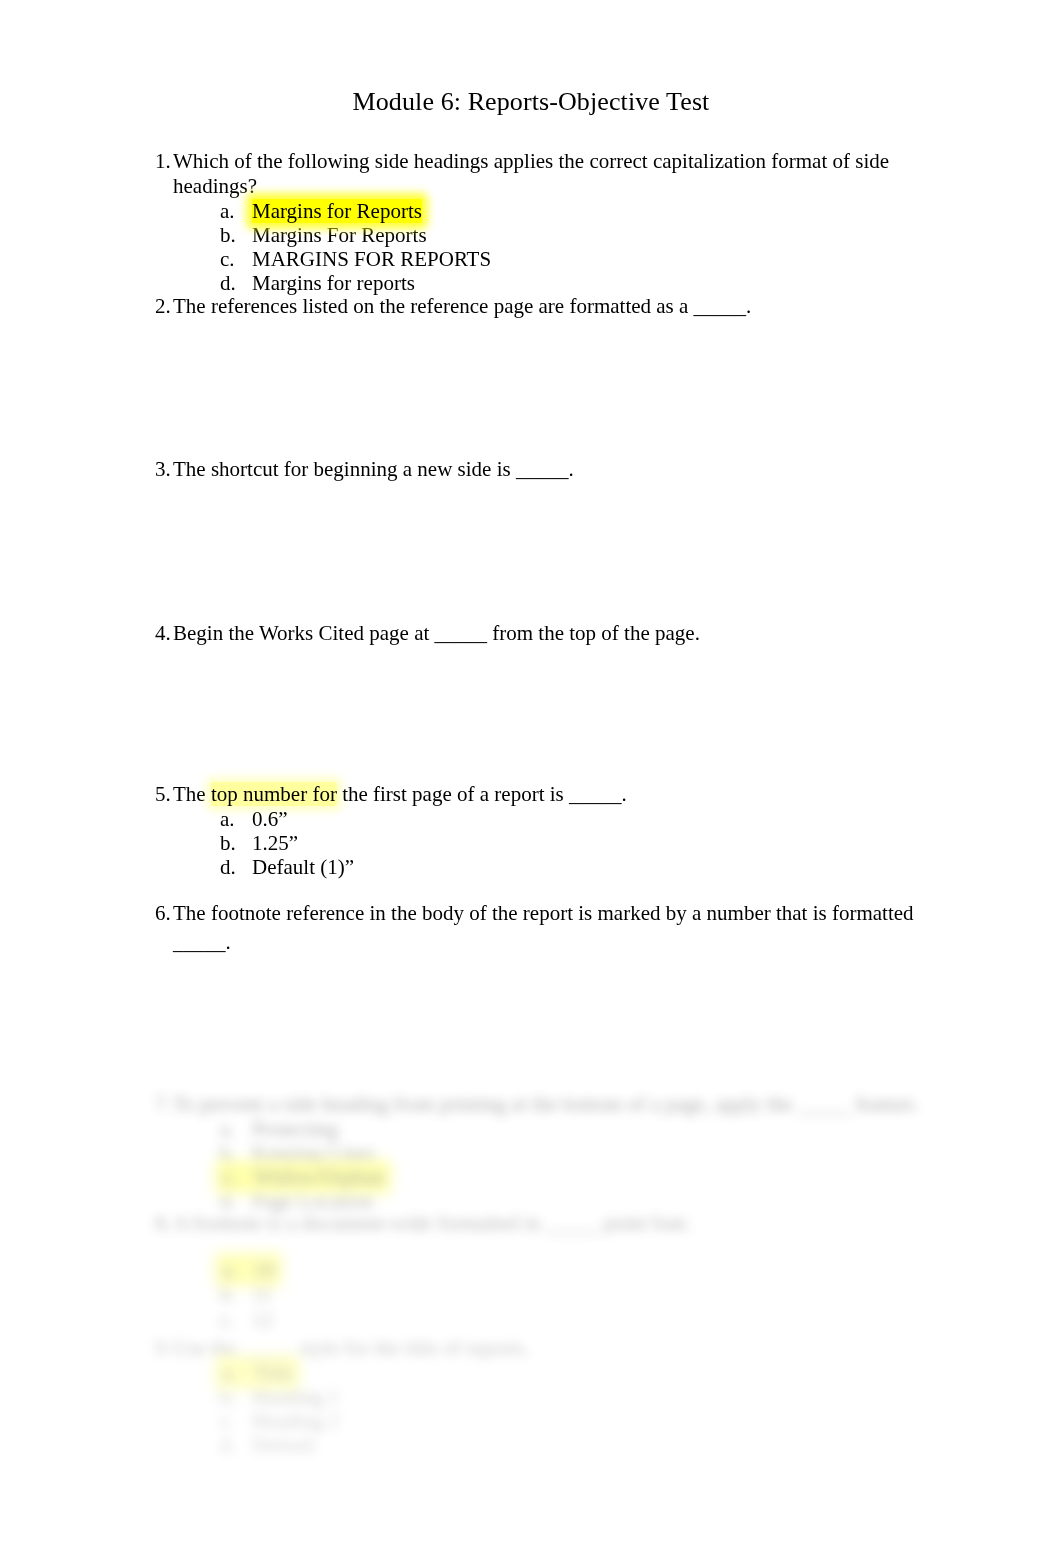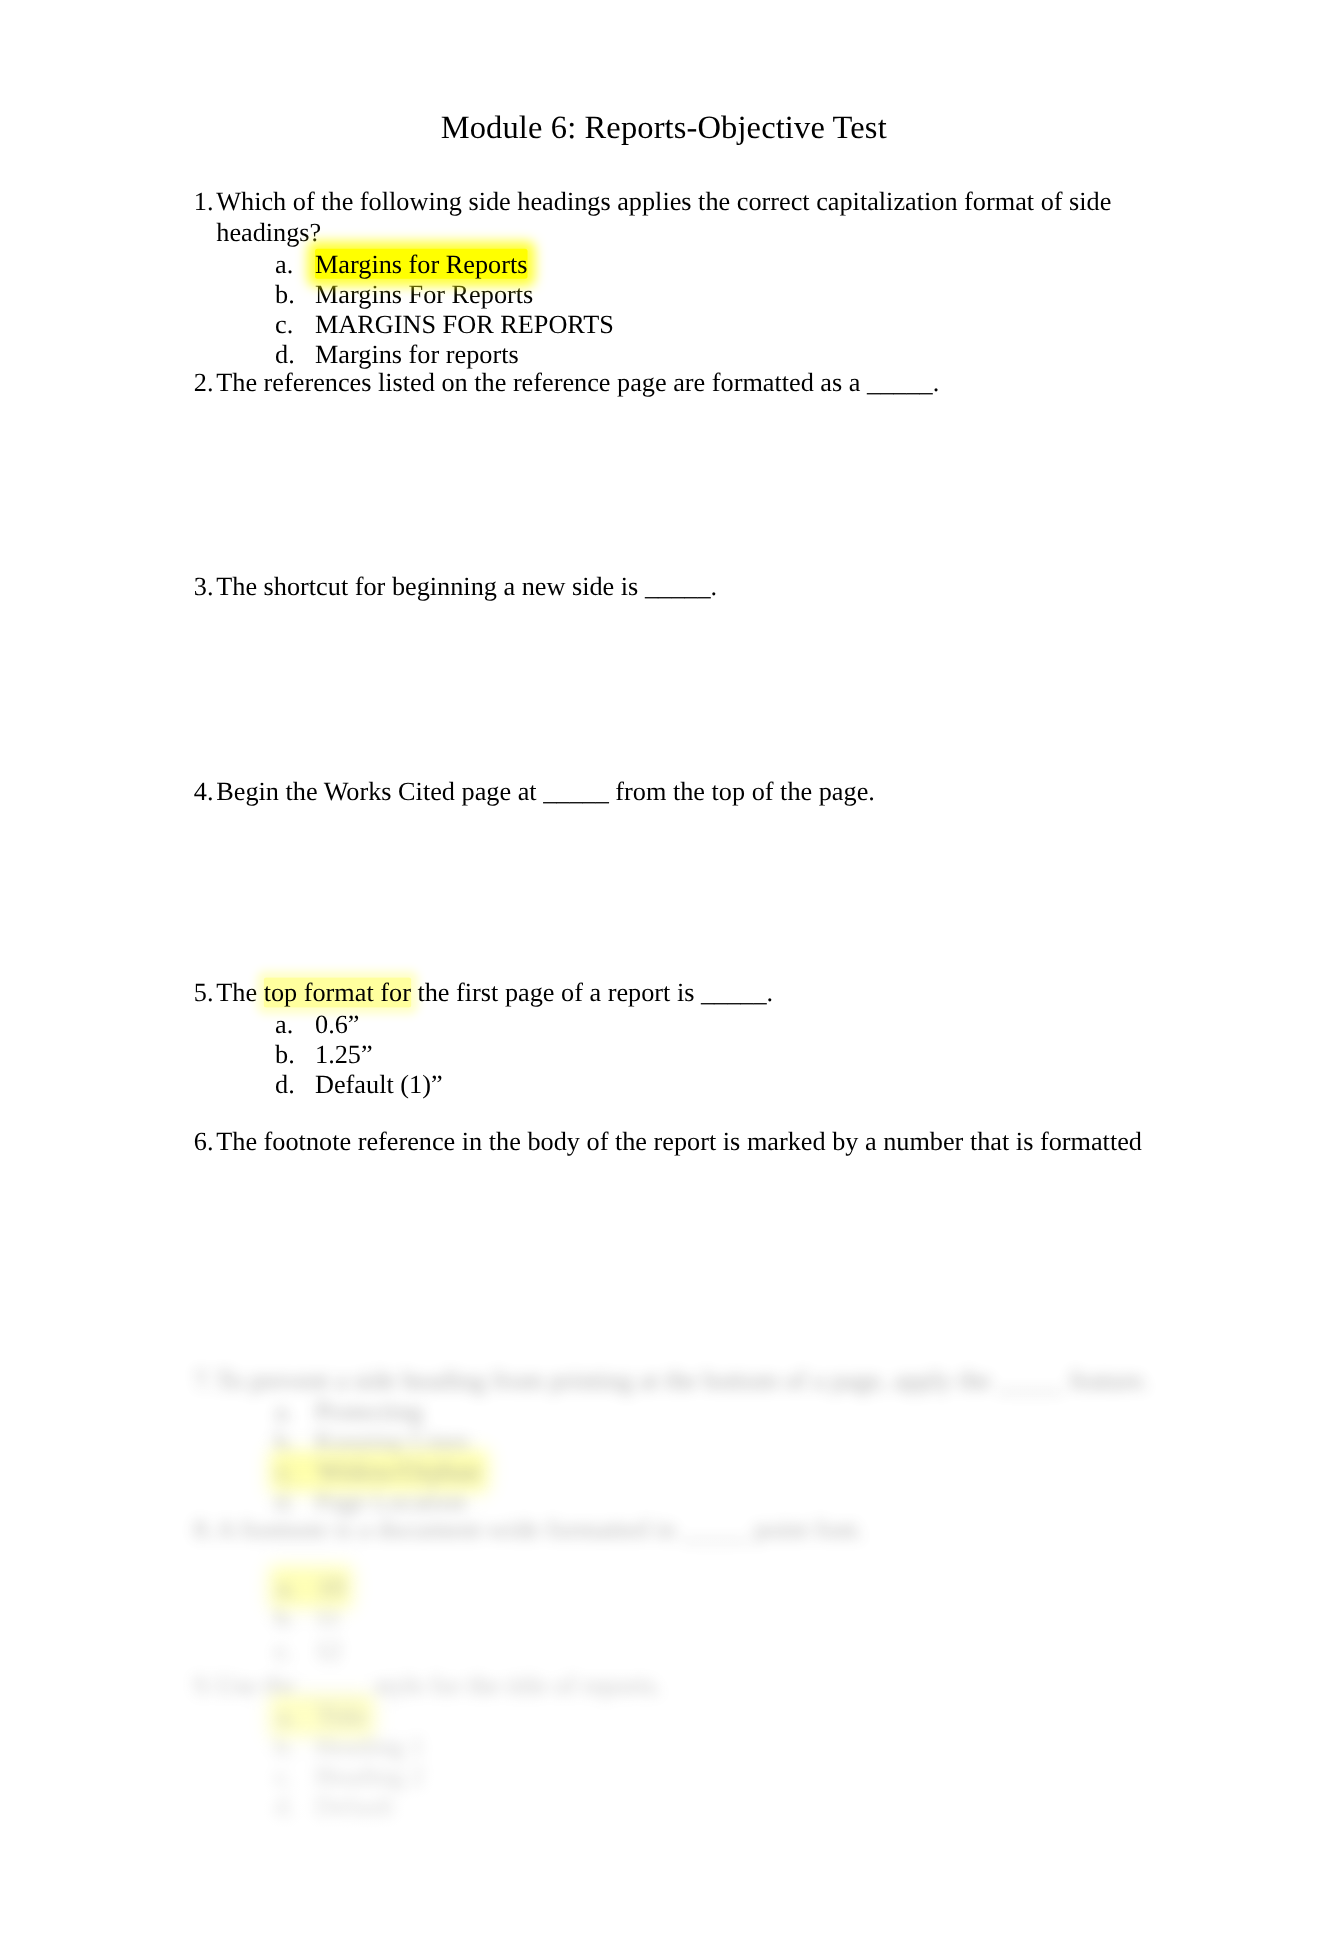--- a/index.html
+++ b/index.html
@@ -189,21 +189,21 @@
   <div class="q" style="top:621px;">
     <div class="q-line">
       <span class="q-num">4.</span>
       <span class="q-text">Begin the Works Cited page at _____ from the top of the page.</span>
     </div>
   </div>
 
   <div class="q" style="top:782px;">
     <div class="q-line">
       <span class="q-num">5.</span>
-      <span class="q-text"><span>The </span><span class="hl-faded">top format for</span><span> the first page of a report is _____.</span></span>
+      <span class="q-text"><span>The </span><span class="hl-faded">top number for</span><span> the first page of a report is _____.</span></span>
     </div>
     <ul class="opts">
       <li class="opt">
         <span class="opt-letter">a.</span>
         <span class="opt-text">0.6”</span>
       </li>
       <li class="opt">
         <span class="opt-letter">b.</span>
         <span class="opt-text">1.25”</span>
       </li>
@@ -211,20 +211,23 @@
         <span class="opt-letter">d.</span>
         <span class="opt-text">Default (1)”</span>
       </li>
     </ul>
   </div>
 
   <div class="q" style="top:901px; width:775px;">
     <div class="q-line">
       <span class="q-num">6.</span>
       <span class="q-text">The footnote reference in the body of the report is marked by a number that is formatted</span>
+    </div>
+    <div class="q-line" style="margin-top:4px;">
+      <span class="q-text blank">_____.</span>
     </div>
   </div>
 
   <div id="blurred-region">
     <div id="blurred-inner">
 
       <div class="q" style="top:14px; width:790px;">
         <div class="q-line">
           <span class="q-num">7.</span>
           <span class="q-text">To prevent a side heading from printing at the bottom of a page, apply the _____ feature.</span>

